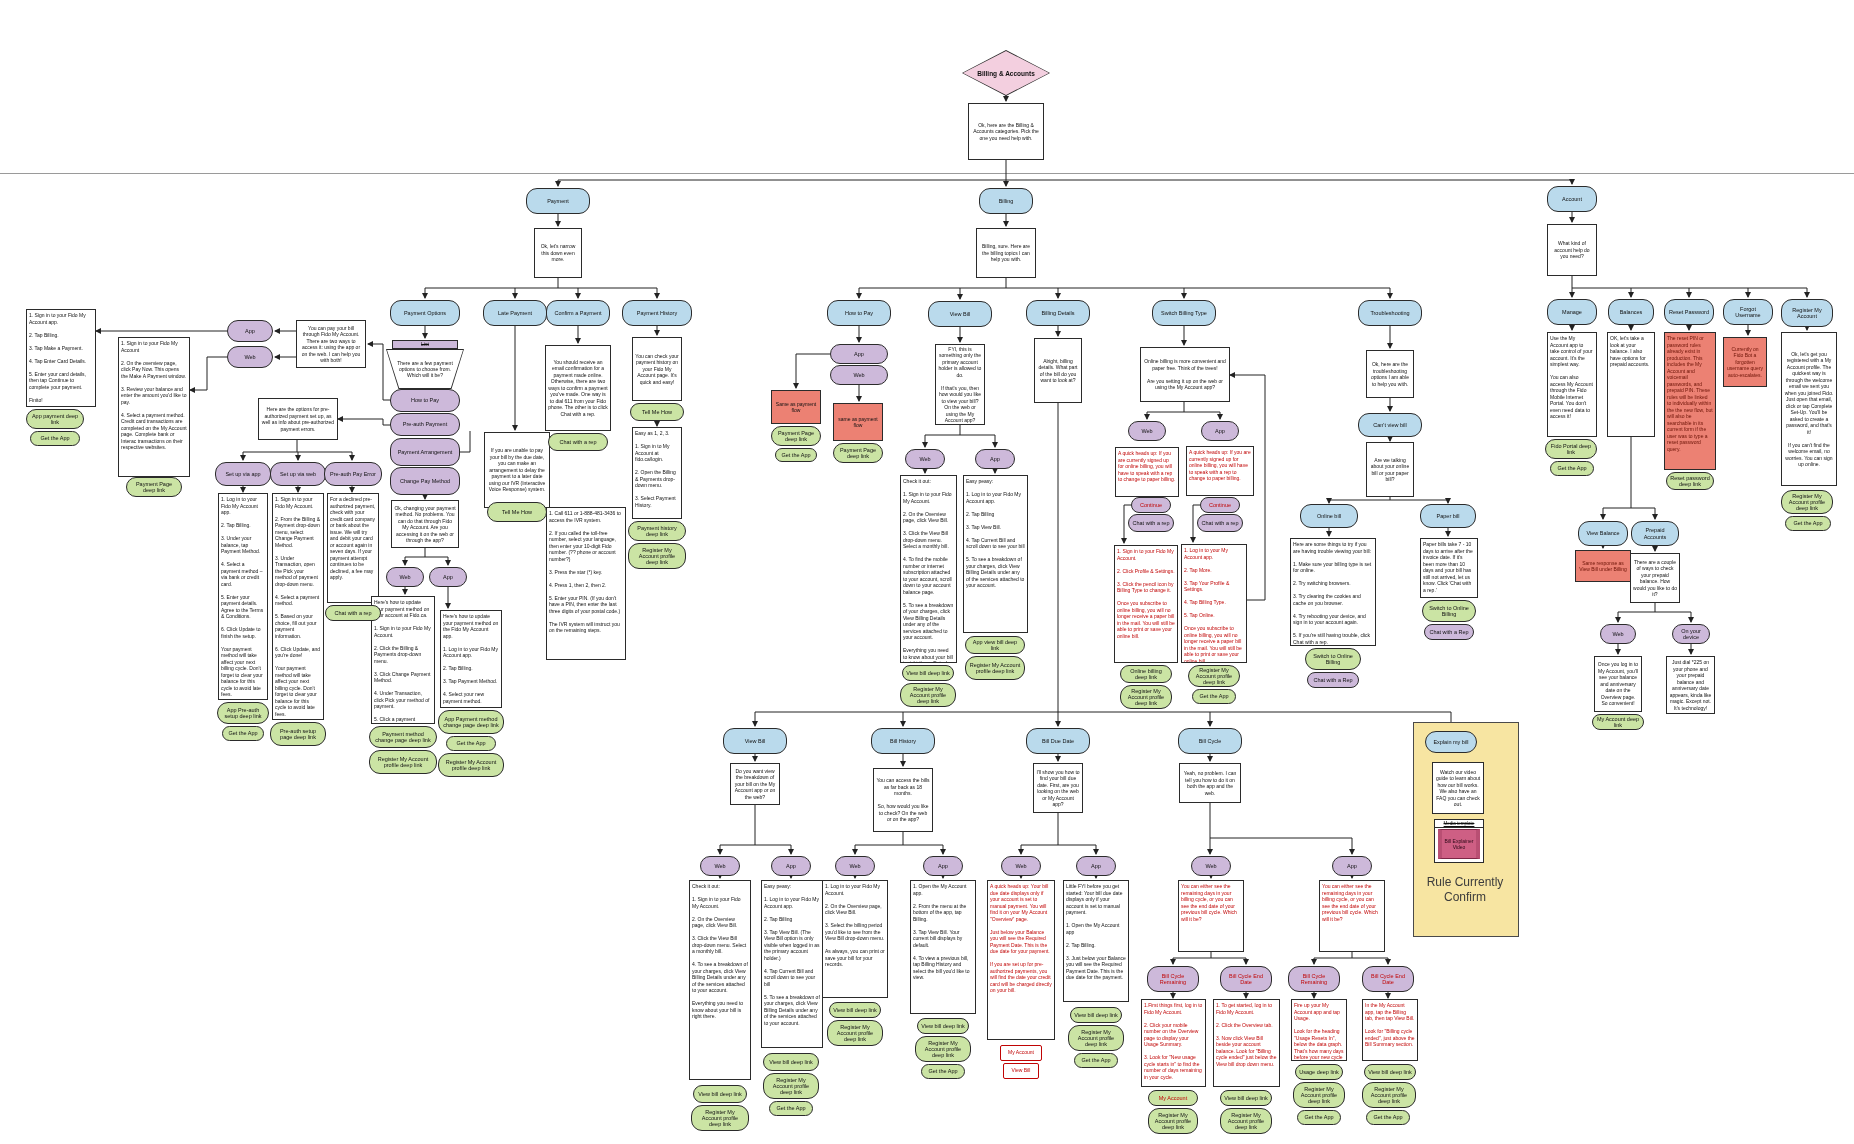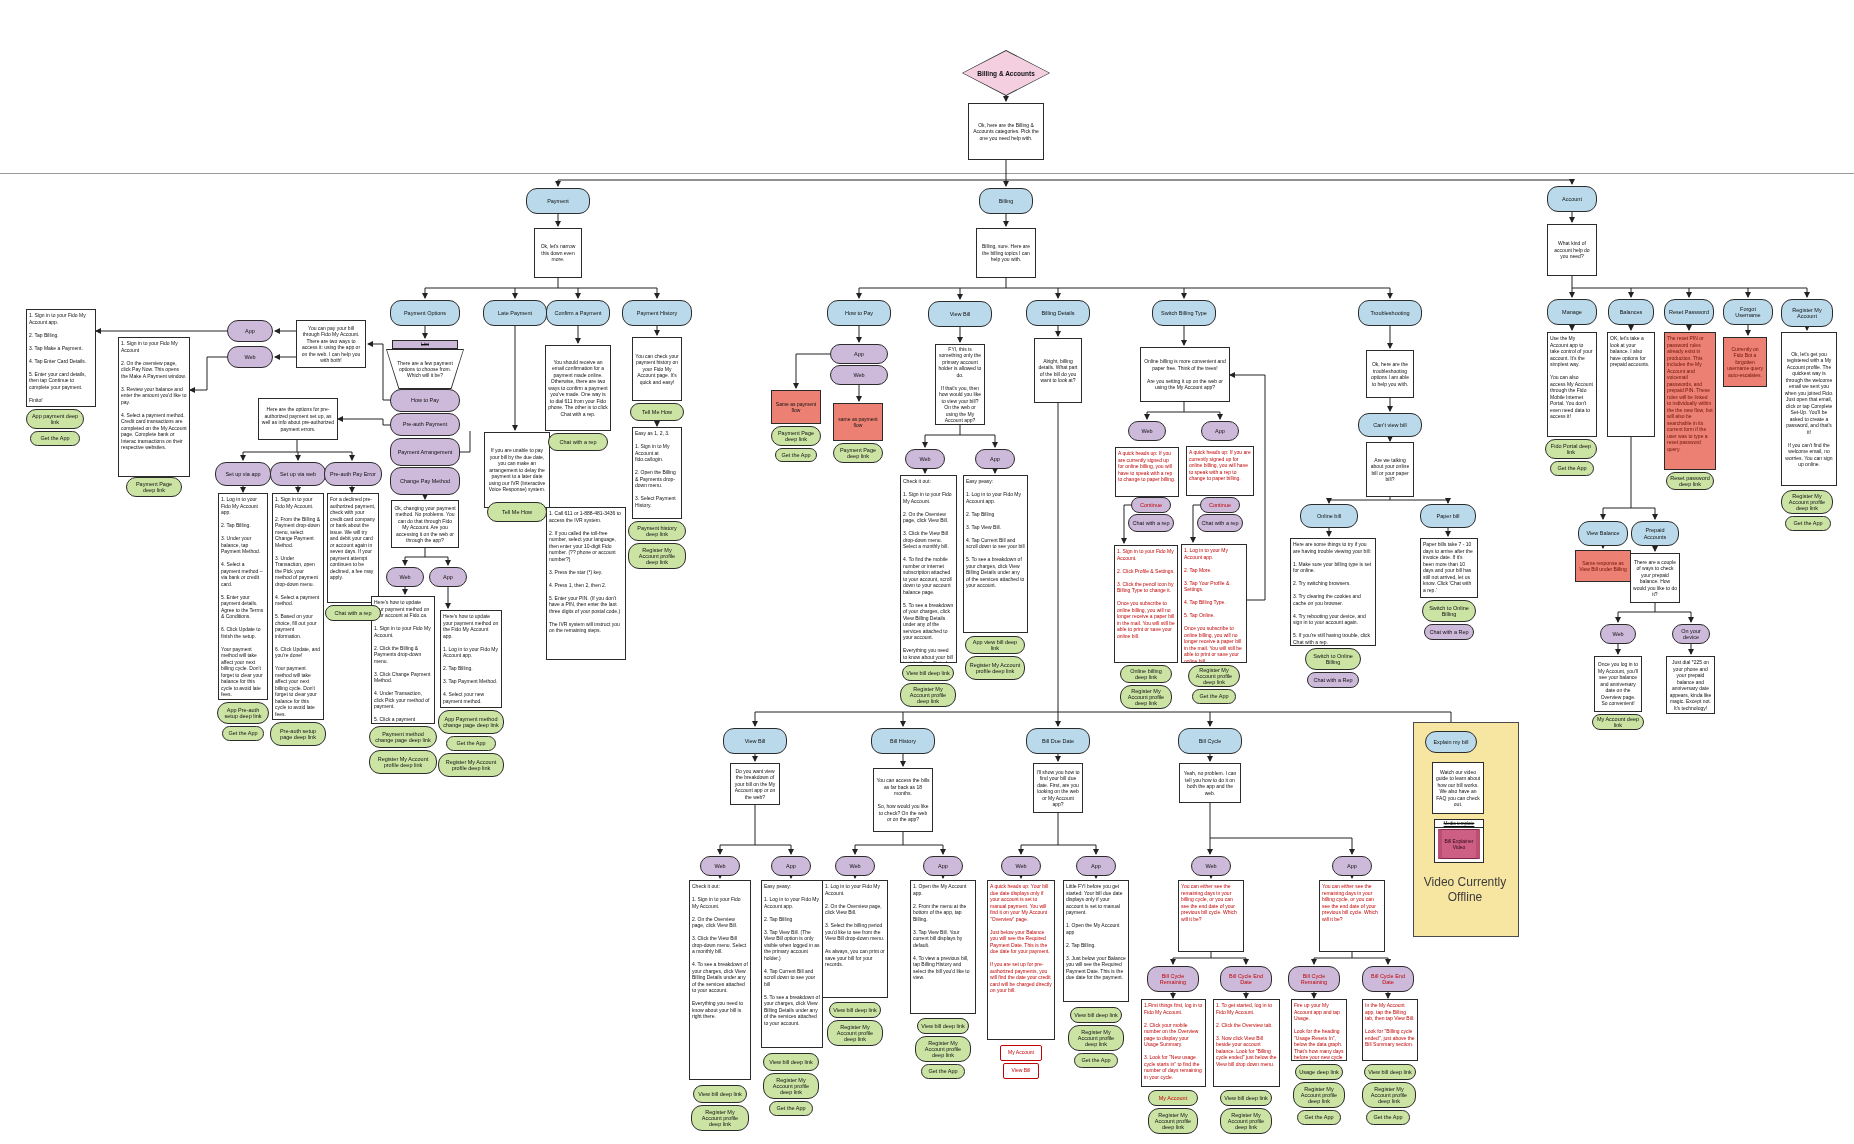--- a/index.html
+++ b/index.html
@@ -577,21 +577,21 @@
   <div class="p grn" style="left:1362px;top:1082px;width:54px;height:26px">Register My Account profile deep link</div>
   <div class="p grn" style="left:1366px;top:1110px;width:44px;height:15px">Get the App</div>
 
   <div class="panel" style="left:1413px;top:722px;width:104px;height:213px"></div>
   <div class="p blu" style="left:1425px;top:731px;width:52px;height:22px">Explain my bill</div>
   <div class="bx ctr" style="left:1432px;top:762px;width:52px;height:52px">Watch our video guide to learn about how our bill works. We also have an FAQ you can check out.</div>
   <div class="media" style="left:1434px;top:819px;width:50px;height:44px">
     <div class="mediaHead">Media template</div>
     <div class="mediaBody">Bill Explainer Video</div>
   </div>
-  <div class="ruleTxt" style="left:1416px;top:875px;width:98px">Video Currently Offline</div>
+  <div class="ruleTxt" style="left:1416px;top:875px;width:98px">Rule Currently Confirm</div>
 
   <div class="p blu" style="left:1547px;top:186px;width:50px;height:26px">Account</div>
   <div class="bx ctr" style="left:1547px;top:224px;width:50px;height:52px">What kind of account help do you need?</div>
   <div class="p blu" style="left:1547px;top:299px;width:50px;height:26px">Manage</div>
   <div class="p blu" style="left:1608px;top:299px;width:46px;height:26px">Balances</div>
   <div class="p blu" style="left:1664px;top:299px;width:50px;height:26px">Reset Password</div>
   <div class="p blu" style="left:1723px;top:299px;width:50px;height:26px">Forgot Username</div>
   <div class="p blu" style="left:1781px;top:299px;width:52px;height:28px">Register My Account</div>
 
   <div class="bx" style="left:1547px;top:332px;width:50px;height:105px">Use the My Account app to take control of your account. It's the simplest way.

